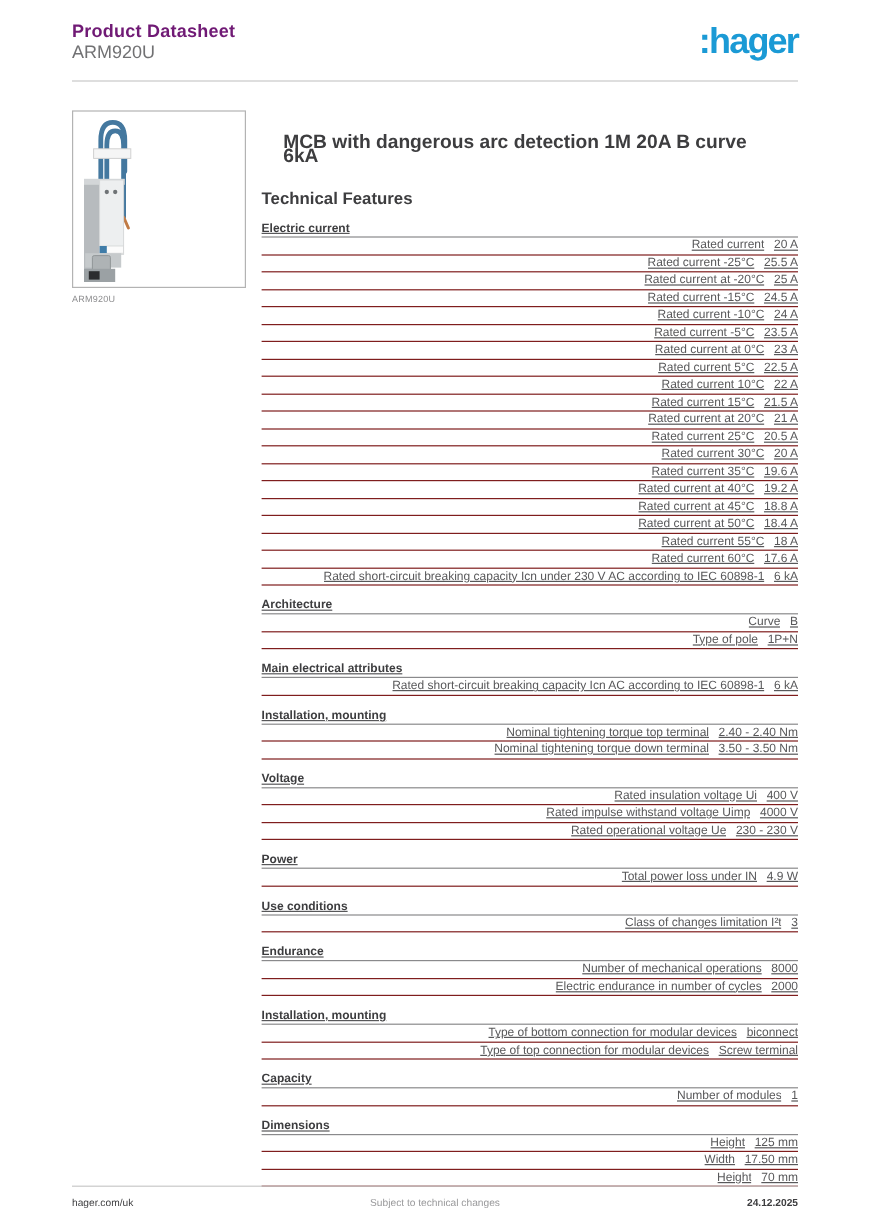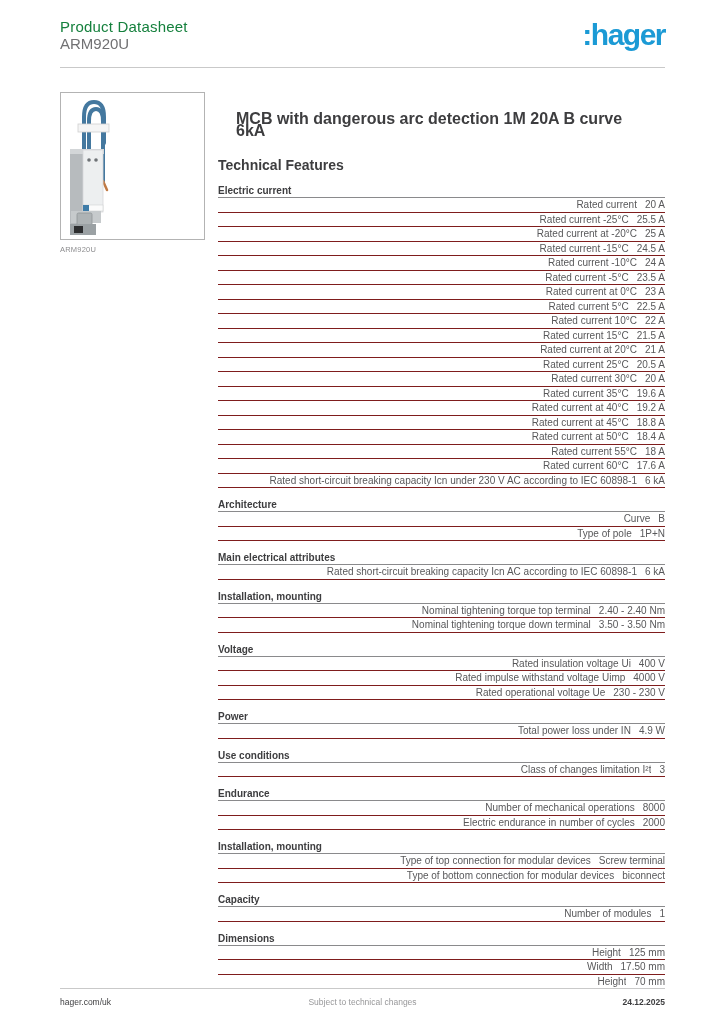--- a/index.html
+++ b/index.html
@@ -9,40 +9,40 @@
   *{box-sizing:border-box;}
   html,body{margin:0;padding:0;}
   body{
     width:724px;height:1024px;background:#ffffff;
     font-family:"Liberation Sans",sans-serif;color:#58585a;
   }
   .page{position:relative;width:724px;height:1024px;overflow:hidden;background:#fff;}
 
   
   .hdr{position:absolute;left:60px;top:18px;width:605px;}
-  .hdr-title{font-size:15px;font-weight:normal;color:#15803d;line-height:17px;letter-spacing:.2px;}
+  .hdr-title{font-size:15px;font-weight:bold;color:#701a75;line-height:17px;letter-spacing:.2px;}
   .hdr-subtitle{font-size:15px;font-weight:normal;color:#717173;line-height:17px;}
   .hdr-logo{
     position:absolute;right:0;top:2px;
     font-size:30px;font-weight:bold;color:var(--logo-blue);
     letter-spacing:-1.5px;line-height:30px;
   }
   .hdr-rule{position:absolute;left:60px;top:67px;width:605px;height:0;border:none;border-top:1px solid #c9c9c9;margin:0;}
 
   
   .main{position:absolute;left:60px;top:92px;width:605px;}
   .left-col{position:absolute;left:0;top:0;width:145px;}
   .img-box{width:145px;height:148px;border:1px solid #b3b3b3;background:#fff;overflow:hidden;}
   .img-caption{margin-top:5px;font-size:7.5px;color:#8d8d8f;letter-spacing:.2px;}
 
   .right-col{position:absolute;left:158px;top:0;width:447px;}
   .description{margin:18px;padding-top:3px;font-size:16px;font-weight:bold;color:#3d3d3f;line-height:12px;}
   .tech-heading{margin:22px 0 0 0;font-size:14px;font-weight:bold;color:#3d3d3f;line-height:12px;}
 
-  .spec-section{margin-top:11px;}
+  .spec-section{margin-top:11px;text-decoration:underline;}
   .spec-section.first{margin-top:14px;}
   .section-title{
     margin:0;font-size:10px;font-weight:bold;color:#3d3d3f;
     line-height:12px;border-bottom:1px solid #8a8a8c;
   }
   .spec-row{
     display:flex;justify-content:flex-end;align-items:center;
     height:14.5px;border-bottom:1px solid #7f1d1d;
     font-size:10px;color:#58585a;line-height:13px;
   }
@@ -305,27 +305,27 @@
     <span class="spec-label">Electric endurance in number of cycles</span>
     <span class="spec-value">2000</span>
   </div>
 </div>
   </section>
 
   <section class="spec-section">
     <h3 class="section-title">Installation, mounting</h3>
     <div class="rows">
   <div class="spec-row">
+    <span class="spec-label">Type of bottom connection for modular devices</span>
+    <span class="spec-value">biconnect</span>
+  </div>
+
+  <div class="spec-row">
     <span class="spec-label">Type of top connection for modular devices</span>
     <span class="spec-value">Screw terminal</span>
-  </div>
-
-  <div class="spec-row">
-    <span class="spec-label">Type of bottom connection for modular devices</span>
-    <span class="spec-value">biconnect</span>
   </div>
 </div>
   </section>
 
   <section class="spec-section">
     <h3 class="section-title">Capacity</h3>
     <div class="rows">
   <div class="spec-row">
     <span class="spec-label">Number of modules</span>
     <span class="spec-value">1</span>

